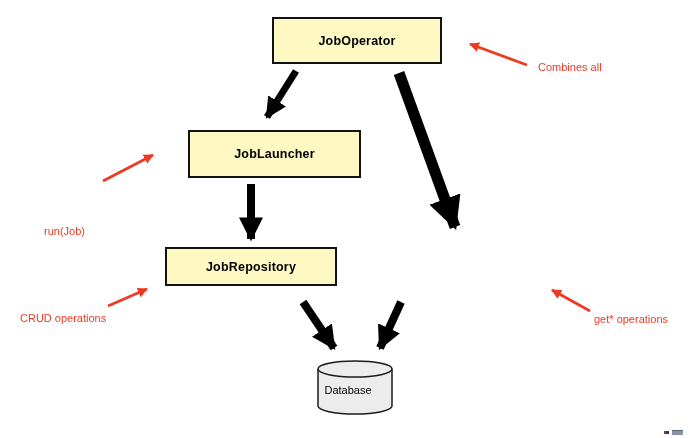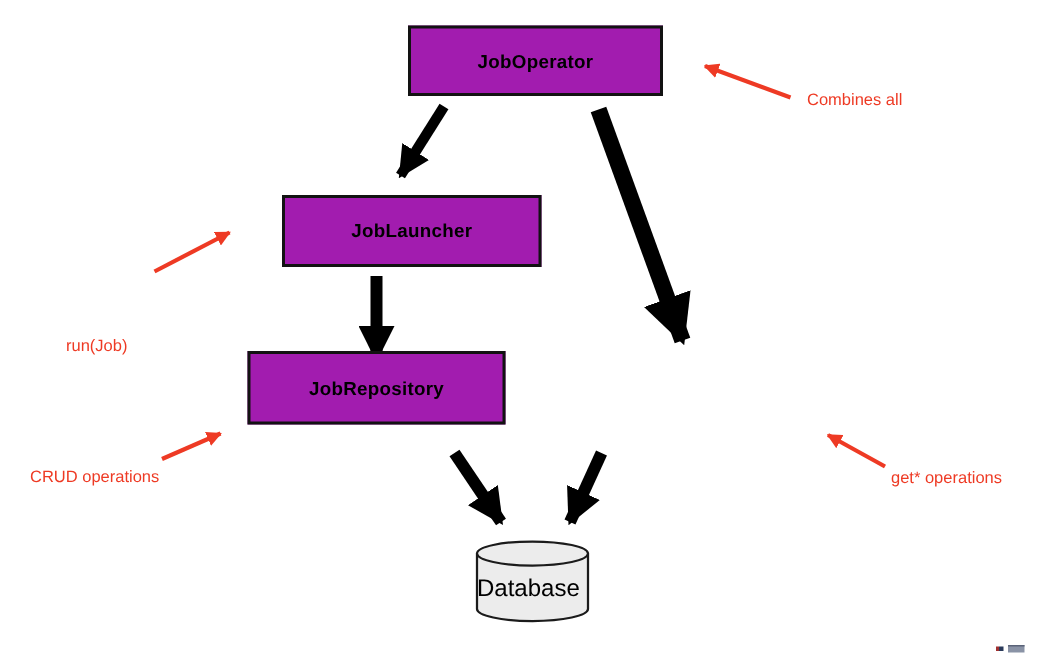--- a/index.html
+++ b/index.html
@@ -6,46 +6,46 @@
   .stage{
     position:relative;
     width:693px;height:438px;
     background:#ffffff;
     overflow:hidden;
     font-family:"Liberation Sans", sans-serif;
   }
   .layer{position:absolute;left:0;top:0;}
   .node{
     position:absolute;
-    background:#a21caf;
+    background:#fef9c3;
     border:2px solid #121212;
     box-sizing:border-box;
     display:flex;align-items:center;justify-content:center;
     font-weight:bold;font-size:12.5px;color:#000000;
     letter-spacing:0.2px;
   }
   .node-operator{left:272px;top:17px;width:170px;height:47px;}
   .node-launcher{left:164px;top:130px;width:173px;height:48px;margin-left:24px;}
-  .node-repository{left:165px;top:234px;width:172px;height:49px;}
+  .node-repository{left:165px;top:247px;width:172px;height:39px;}
   .node-explorer{left:373px;top:243px;width:170px;height:50px;}
   .red-label{
     position:absolute;
     color:#ee3a24;
     font-size:11px;
     white-space:nowrap;
   }
   .lbl-combines{left:538px;top:61px;}
   .lbl-run{left:44px;top:184px;margin-top:41px;}
   .lbl-crud{left:20px;top:312px;}
   .lbl-get{left:594px;top:313px;}
   .db-label{
     position:absolute;
     left:318px;top:384px;width:60px;
     text-align:center;
-    font-size:16px;color:#000000;
+    font-size:11px;color:#000000;
   }
   .logo-frag{position:absolute;left:663px;top:430px;width:22px;height:5px;}
   .logo-frag span{position:absolute;display:block;}
   .frag-red{left:1px;top:1px;width:2px;height:3px;background:#a03030;}
   .frag-navy{left:3px;top:1px;width:3px;height:3px;background:#2a3a5a;}
   .frag-bar{left:9px;top:0;width:11px;height:4px;background:#8a93a6;border-top:1px solid #5a6378;}
 </style>
 </head>
 <body>
 

